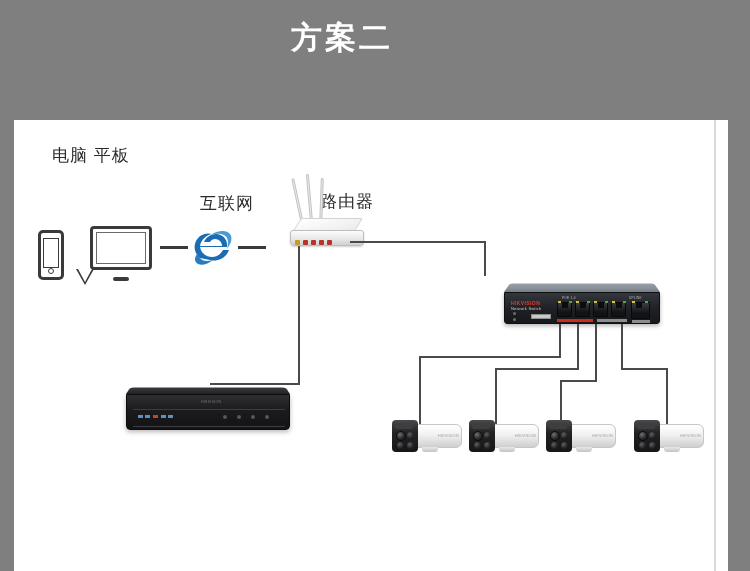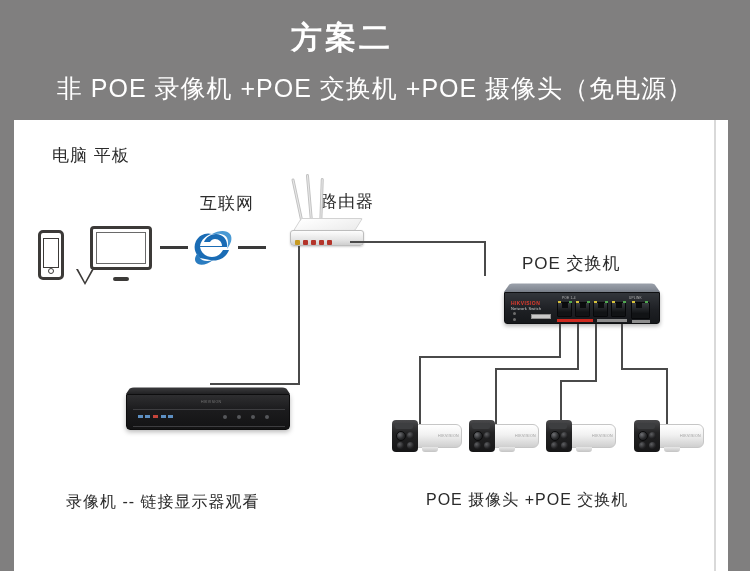--- a/index.html
+++ b/index.html
@@ -391,35 +391,31 @@
     border-radius: 0 0 3px 3px;
   }
 </style>
 </head>
 <body>
 
 <div id="page">
 
   <div class="header-band"></div>
   <div class="title-main">方案二</div>
-  <div class="title-sub">非 POE 录像机 +POE 交换机 +POE 摄像头（免电源）</div>
 
   <div class="band-left"></div>
   <div class="band-right-inner"></div>
   <div class="band-right"></div>
 
   <div class="canvas">
 
     <div class="label" style="left:38px; top:24px;">电脑  平板</div>
     <div class="label" style="left:186px; top:72px;">互联网</div>
     <div class="label" style="left:306px; top:70px;">路由器</div>
-    <div class="label" style="left:508px; top:132px;">POE 交换机</div>
-
-    <div class="label caption" style="left:52px; top:370px;">录像机 -- 链接显示器观看</div>
-    <div class="label caption" style="left:412px; top:368px;">POE 摄像头 +POE 交换机</div>
+
 
     <div class="phone" style="left:24px; top:110px;">
       <div class="phone-screen"></div>
       <div class="phone-btn"></div>
     </div>
 
     <div>
       <div class="laptop-screen" style="left:76px; top:106px;"></div>
       <div class="laptop-base" style="left:62px; top:149px;"></div>
       <div class="laptop-base-inner" style="left:64px; top:149px;"></div>

